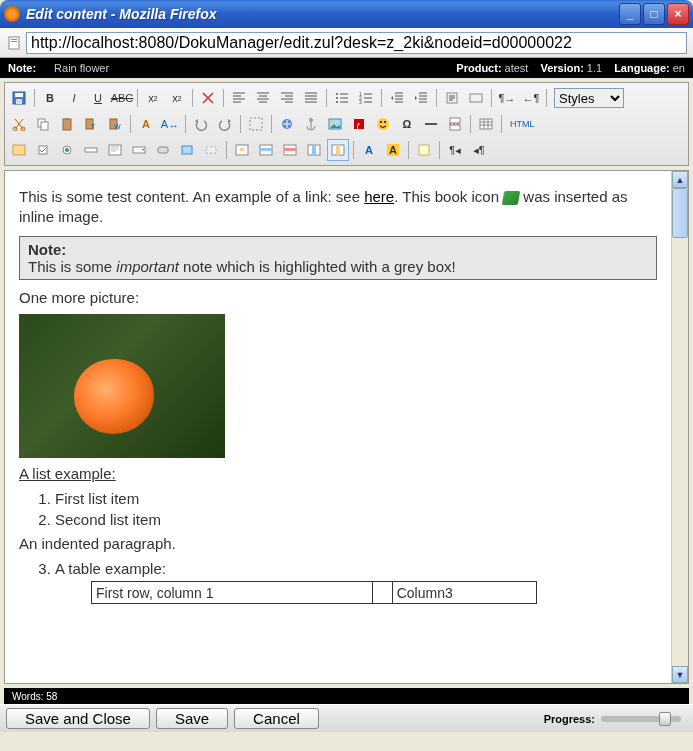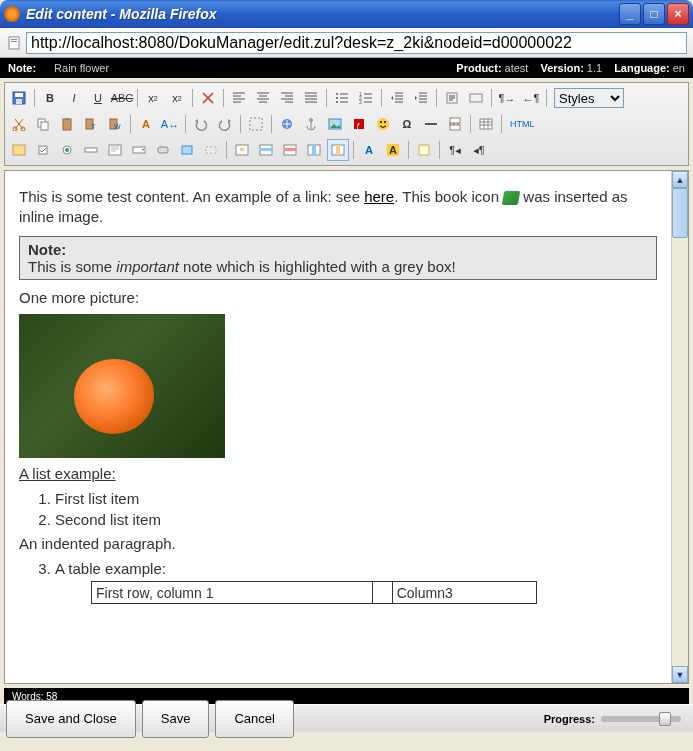--- a/index.html
+++ b/index.html
@@ -49,21 +49,21 @@
 .tbl td { border: 1px solid #333; padding: 2px 4px; font-size: 14px; height: 22px; }
 .vscroll { width: 17px; background: #ece9d8; border-left: 1px solid #ccc; position:relative; }
 .vscroll-btn { height:17px; background: linear-gradient(to bottom,#dbeaff,#a8c8f0); border:1px solid #8aa; display:flex; align-items:center; justify-content:center; font-size:9px; color:#336; }
 .vscroll-thumb { position:absolute; top:17px; left:0; right:0; height:50px; background: linear-gradient(to right,#c8dcf5,#b0cff0); border:1px solid #8aa; border-radius:2px; }
 
 .status-bar { background: #000; color: white; height: 16px; display: flex; align-items: center; padding: 0 8px; font-size: 10px; margin: 0 4px; }
 .status-path { flex: 1; }
 .status-words { }
 
 .bottom-bar { background: linear-gradient(to bottom, #f0f0f0, #d8d8d8); height: 28px; display: flex; align-items: center; padding: 0 6px; border-top: 1px solid #fff; }
-.btn { height: 38px; padding: 7px 18px; background: linear-gradient(to bottom, #fefefe, #e2e2e2); border: 1px solid #888; border-radius: 3px; font-size: 13px; cursor: pointer; margin-right: 6px; display:flex; align-items:center; }
+.btn { height: 21px; padding: 7px 18px; background: linear-gradient(to bottom, #fefefe, #e2e2e2); border: 1px solid #888; border-radius: 3px; font-size: 15px; cursor: pointer; margin-right: 6px; display:flex; align-items:center; }
 .progress-label { margin-left: auto; font-size: 11px; font-weight: bold; }
 .slider { width: 80px; height: 6px; background: #bbb; border-radius: 3px; margin: 0 6px; position: relative; }
 .slider-thumb { position: absolute; right: 10px; top: -4px; width: 12px; height: 14px; background: linear-gradient(to bottom,#fff,#ccc); border:1px solid #888; border-radius:2px; }
 
 .book-icon { display:inline-block; width:16px; height:14px; background: linear-gradient(135deg,#3cb043,#2a8030); transform: skewX(-10deg); vertical-align:middle; border-radius:2px; }
 svg { display:block; }
 </style>
 </head>
 <body>
 

